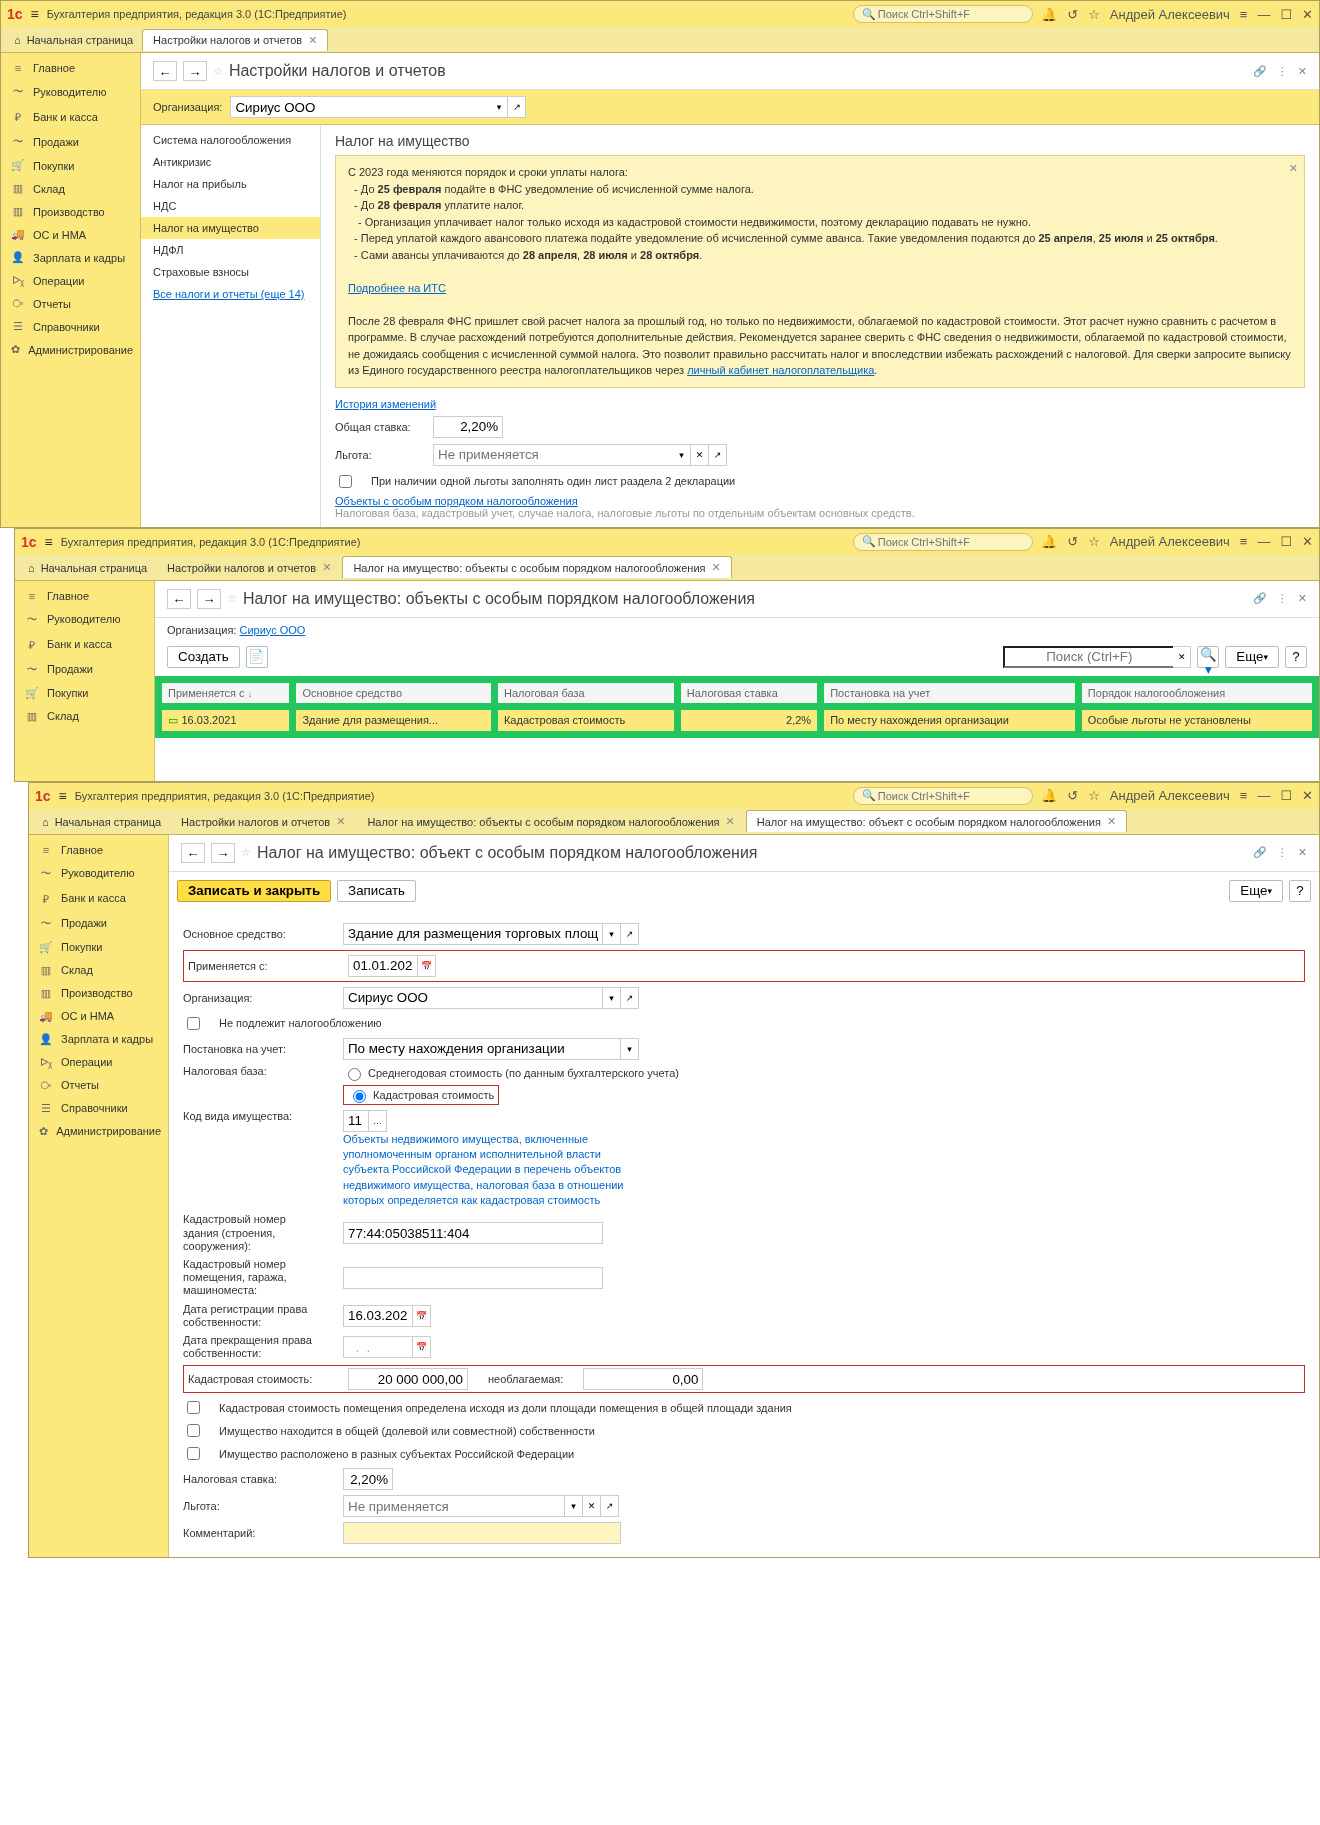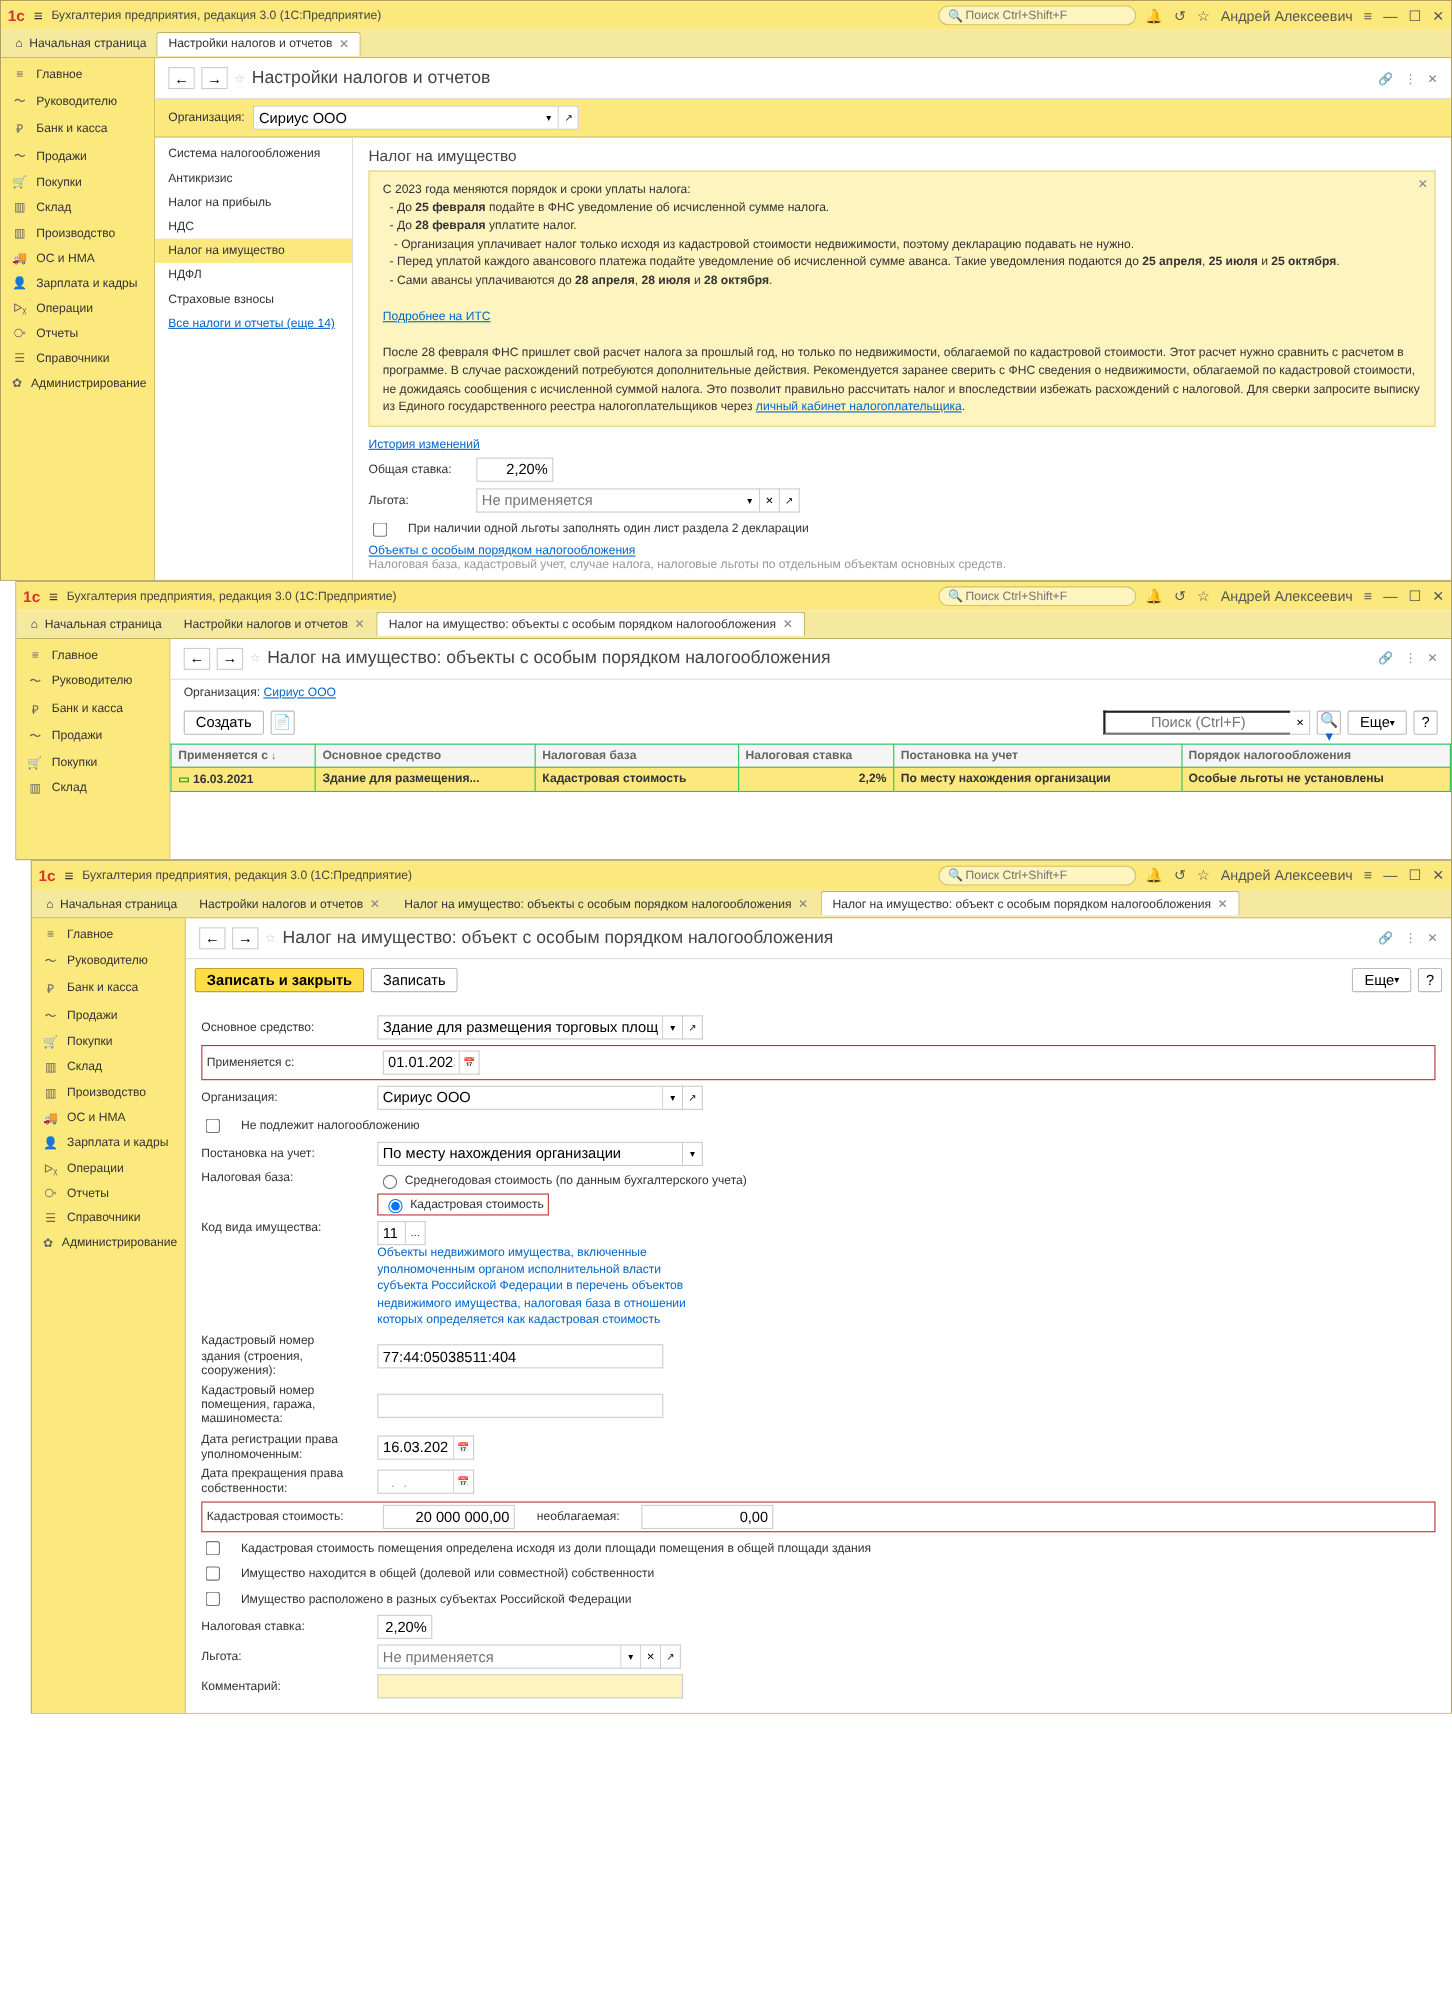--- a/index.html
+++ b/index.html
@@ -42,21 +42,21 @@
 .link{color:#0066cc;text-decoration:underline;cursor:pointer}
 .form-row{display:flex;align-items:center;gap:8px;margin:6px 0}
 .form-row label{width:90px}
 .form-row input,.form-row select{height:22px;border:1px solid #ccc;padding:0 4px}
 .small-input{width:70px;text-align:right}
 .hint{color:#999;font-size:11px}
 .btn{border:1px solid #bbb;background:#fff;height:22px;padding:0 10px;cursor:pointer;border-radius:2px}
 .btn.primary{background:#ffdd44;border-color:#c0a030;font-weight:bold}
 .btn.sq{width:22px;padding:0}
 .table{width:100%;border-collapse:collapse;margin-top:4px}
-.table th,.table td{border:1px solid #22c55e;padding:4px 6px;text-align:left;font-size:11px;font-weight:bold}
+.table th,.table td{border:7px solid #22c55e;padding:4px 6px;text-align:left;font-size:11px;font-weight:normal}
 .table th{background:#f5f5f5;color:#666}
 .table tr.selrow td{background:#fce97d}
 .form-grid{padding:8px 14px}
 .fg-row{display:flex;align-items:center;gap:20px;margin:5px 0}
 .fg-row .lbl{width:140px}
 .fg-row input[type=text],.fg-row select{height:22px;border:1px solid #ccc;padding:0 4px;width:260px}
 .fg-row input.num{text-align:right;width:120px}
 .red-box{border:1px solid #c03030}
 .radio-label{display:flex;align-items:center;gap:4px}
 .blue-hint{color:#0066cc;line-height:1.4;width:290px}
@@ -518,21 +518,21 @@
             </div>
    <div class="fg-row">
               <span class="lbl" style="width:140px;line-height:1.2">Кадастровый номер здания (строения, сооружения):</span>
               <input type="text" value="77:44:05038511:404" style="">
             </div>
    <div class="fg-row">
               <span class="lbl" style="width:140px;line-height:1.2">Кадастровый номер помещения, гаража, машиноместа:</span>
               <input type="text" style="">
             </div>
    <div class="fg-row">
-              <span class="lbl" style="line-height:1.2">Дата регистрации права уполномоченным:</span>
+              <span class="lbl" style="line-height:1.2">Дата регистрации права собственности:</span>
     <div class="input-group">
                 <input type="text" style="width: 70px;" value="16.03.2021">
                 <button class="sel-btn">📅</button>
               </div>
             </div>
    <div class="fg-row">
               <span class="lbl" style="line-height:1.2">Дата прекращения права собственности:</span>
     <div class="input-group">
                 <input type="text" style="width: 70px; color: rgb(170, 170, 170);" value="  .  .">
                 <button class="sel-btn">📅</button>

